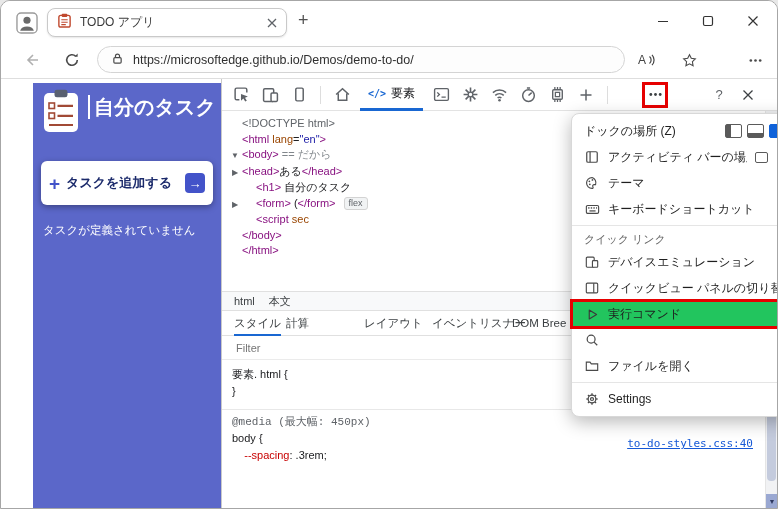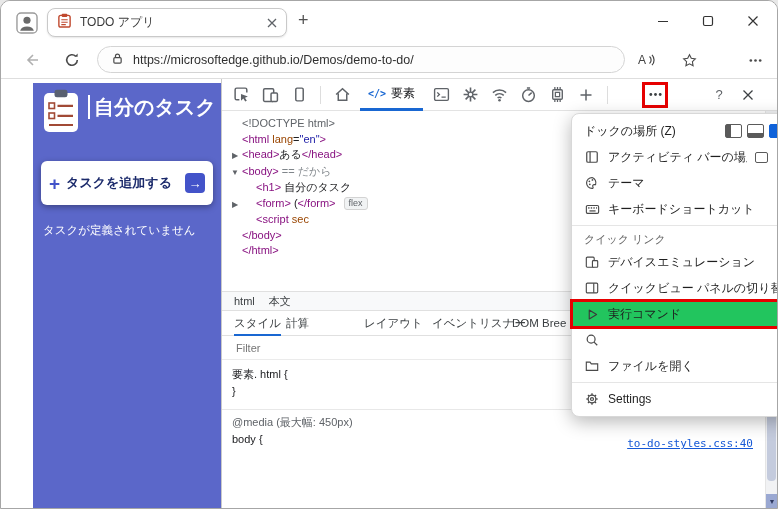--- a/index.html
+++ b/index.html
@@ -60,21 +60,21 @@
   .dt-close { font-size:13px; }
 
   .dt-tree { position:absolute; top:32px; left:0; right:12px; height:182px; padding:5px 0 0 6px; overflow:hidden; }
   .code-line { font-family:"DejaVu Sans Mono",monospace; font-size:11px; line-height:15.5px; white-space:pre; }
   .gutter { display:inline-block; width:14px; color:#5f6368; font-size:8px; text-align:center; }
   .tk-doctype { color:#5f6368; } .tk-tag { color:#881280; } .tk-attr { color:#994500; }
   .tk-punct { color:#202124; } .tk-val { color:#1a1aa6; } .tk-text { color:#202124; }
   .tk-meta { color:#80868b; }
   .tk-badge { display:inline-block; background:#f1f3f4; color:#5f6368; border:1px solid #d3d3d3; border-radius:3px;
               font-size:9px; line-height:11px; padding:0 4px; margin-left:8px; vertical-align:1px; }
-  .tk-sel { color:#202124; } .tk-plain { color:#202124; } .tk-media { color:#5f6368; }
+  .tk-sel { color:#202124; } .tk-plain { color:#202124; } .tk-media { color:#5f6368;font-family:Liberation Mono, monospace; }
   .tk-prop { color:#c80000; } .tk-pval { color:#202124; }
 
   .dt-breadcrumb { position:absolute; top:212px; height:20px; left:0; right:12px; background:#f8f9fa;
                    border-top:1px solid #e0e0e0; border-bottom:1px solid #e0e0e0; display:flex; align-items:center;
                    gap:14px; padding:0 12px; font-size:11px; color:#3c4043; }
   .dt-panel-tabs { position:absolute; top:232px; height:25px; left:0; right:12px; border-bottom:1px solid #e0e0e0; }
   .panel-tab { position:absolute; top:0; height:25px; line-height:24px; font-size:11.5px; color:#3c4043; white-space:nowrap; }
   .panel-tab.active { border-bottom:2px solid #1967d2; }
   .dt-filter { position:absolute; top:257px; height:24px; left:0; right:12px; border-bottom:1px solid #ebebeb;
                display:flex; align-items:center; padding:0 14px; }
@@ -315,22 +315,22 @@
         <div class="dt-icon dt-close">
           <svg width="12" height="12" viewBox="0 0 12 12">
               <path d="M1.5 1.5l9 9M10.5 1.5l-9 9" stroke="#3c4043" stroke-width="1.3"></path>
             </svg>
         </div>
       </div>
 
       <div class="dt-tree">
           <div class="code-line"><span class="gutter"></span><span style="padding-left: 0px;"><span class="tk-doctype">&lt;!DOCTYPE html&gt;</span></span></div>
           <div class="code-line"><span class="gutter"></span><span style="padding-left: 0px;"><span class="tk-tag">&lt;html</span><span class="tk-attr"> lang</span><span class="tk-punct">=</span><span class="tk-val">"en"</span><span class="tk-tag">&gt;</span></span></div>
+          <div class="code-line"><span class="gutter">▼</span><span style="padding-left: 0px;"><span class="tk-tag">&lt;body&gt;</span><span class="tk-meta"> == だから</span></span></div>
           <div class="code-line"><span class="gutter">▶</span><span style="padding-left: 0px;"><span class="tk-tag">&lt;head&gt;</span><span class="tk-text">ある</span><span class="tk-tag">&lt;/head&gt;</span></span></div>
-          <div class="code-line"><span class="gutter">▼</span><span style="padding-left: 0px;"><span class="tk-tag">&lt;body&gt;</span><span class="tk-meta"> == だから</span></span></div>
           <div class="code-line"><span class="gutter"></span><span style="padding-left: 14px;"><span class="tk-tag">&lt;h1&gt;</span><span class="tk-text"> 自分のタスク</span></span></div>
           <div class="code-line"><span class="gutter">▶</span><span style="padding-left: 14px;"><span class="tk-tag">&lt;form&gt;</span><span class="tk-text"> (</span><span class="tk-tag">&lt;/form&gt;</span><span class="tk-badge">flex</span></span></div>
           <div class="code-line"><span class="gutter"></span><span style="padding-left: 14px;"><span class="tk-tag">&lt;script</span><span class="tk-attr"> sec</span></span></div>
           <div class="code-line"><span class="gutter"></span><span style="padding-left: 0px;"><span class="tk-tag">&lt;/body&gt;</span></span></div>
           <div class="code-line"><span class="gutter"></span><span style="padding-left: 0px;"><span class="tk-tag">&lt;/html&gt;</span></span></div>
         </div>
 
       <div class="dt-breadcrumb">
         <span>html</span>
         <span>本文</span>
@@ -347,20 +347,21 @@
       <div class="dt-filter">
         <input placeholder="Filter" style="">
       </div>
 
       <div class="dt-styles">
           <div class="code-line"><span class="tk-sel">要素</span><span class="tk-plain">. html {</span></div>
           <div class="code-line"><span class="tk-plain">}</span></div>
           <div class="rule-divider"></div>
           <div class="code-line"><span class="tk-media">@media (最大幅: 450px)</span></div>
           <div class="code-line"><span class="tk-sel">body</span><span class="tk-plain"> {</span></div>
+          <div class="code-line"><span class="tk-prop">    --spacing</span><span class="tk-plain">:</span><span class="tk-pval"> .3rem</span><span class="tk-plain">;</span></div>
         </div>
 
       <span class="css-link">to-do-styles.css:40</span>
 
       <div class="dt-scrollbar">
         <div class="sb-thumb"></div>
         <div class="sb-btn">▼</div>
       </div>
     </div>
 

